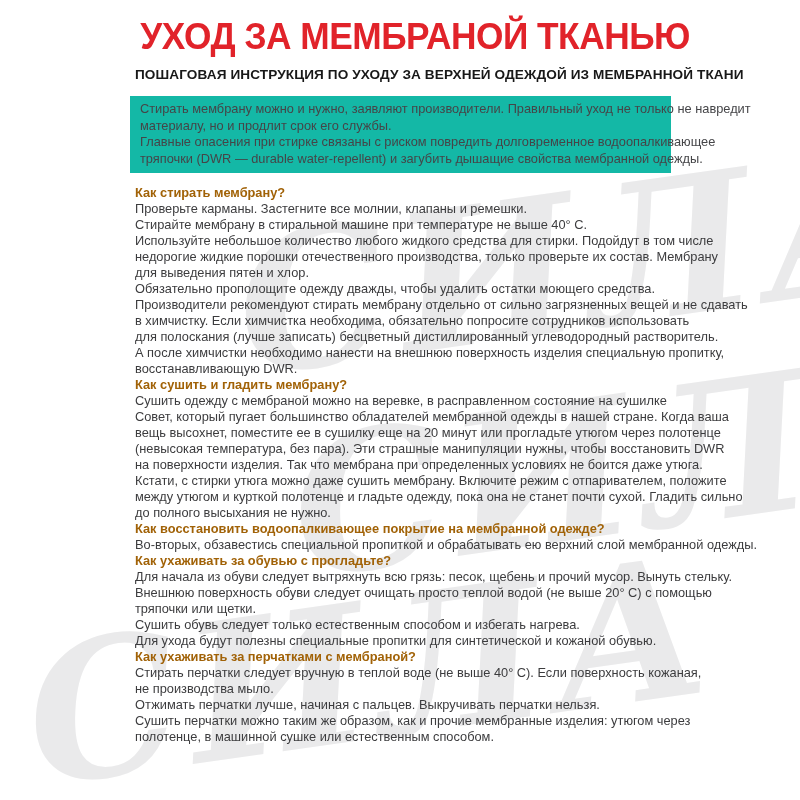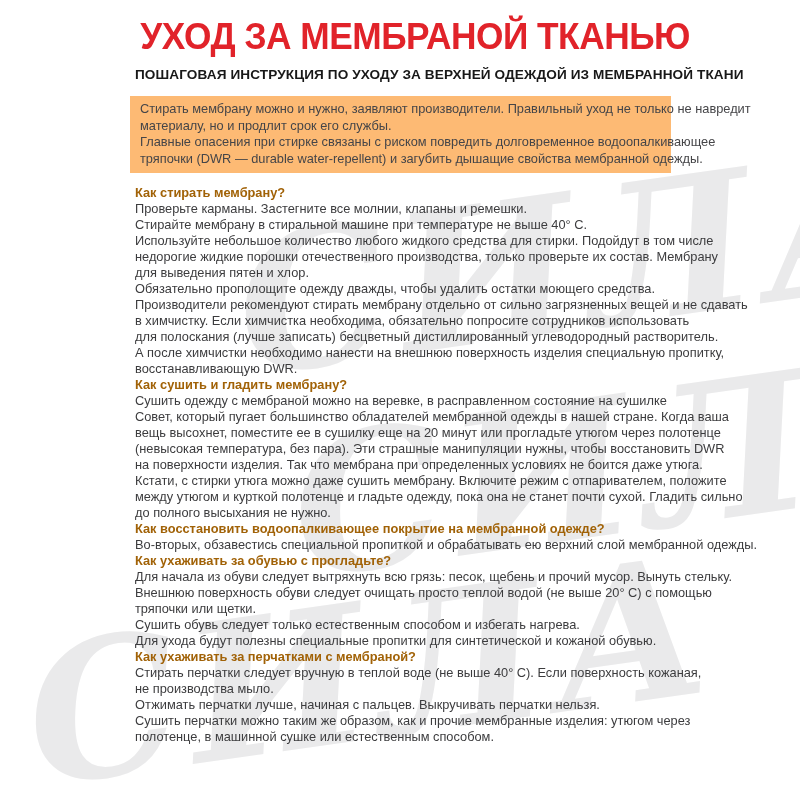--- a/index.html
+++ b/index.html
@@ -22,21 +22,21 @@
   .title {
     margin:0; text-align:center; font-size:36px; font-weight:800;
     letter-spacing:-0.5px; white-space:nowrap; color:#e1232a;
     transform:scaleX(0.98); transform-origin:center;
   }
   .subtitle {
     margin:9px 0 14px 0; text-align:center; font-size:13.6px;
     font-weight:bold; color:#181818; letter-spacing:0.1px; white-space:nowrap;
   }
   .intro-box {
-    background:#fdba74; box-sizing:border-box; width:541px;
+    background:#14b8a6; box-sizing:border-box; width:541px;
     margin:0 0 12px -5px; padding:5px 10px 6px 10px;
     font-size:12.8px; line-height:16.6px; color:#454548;
   }
   .intro-box .line { white-space:nowrap; }
   .body-text { font-size:12.8px; line-height:16px; color:#3c3c3e; }
   .body-text .line { white-space:nowrap; height:16px; }
   .body-text .heading { font-weight:bold; color:#a16207; }
 </style>
 </head>
 <body>

